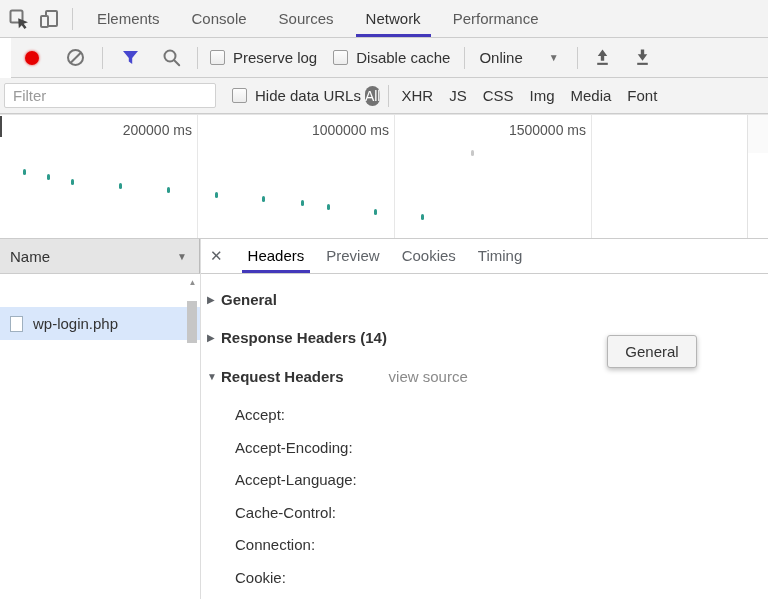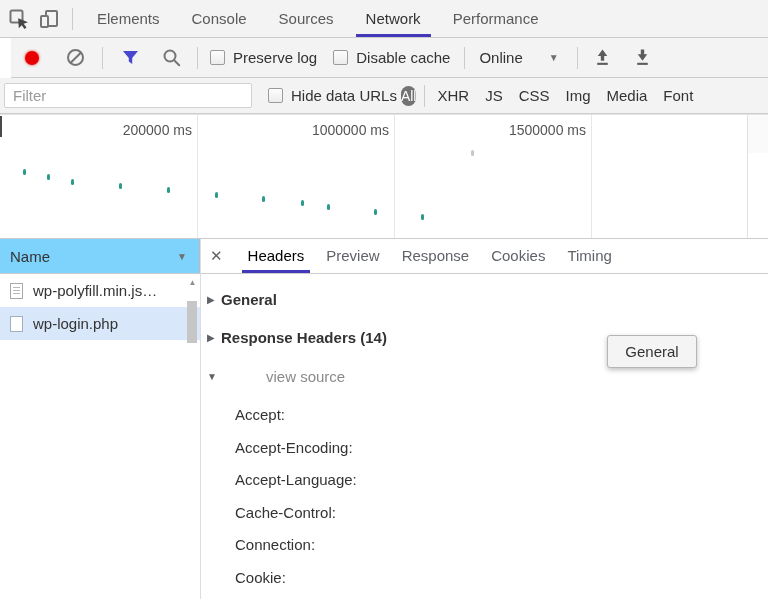--- a/index.html
+++ b/index.html
@@ -20,37 +20,37 @@
   
   #net-toolbar { top:38px; height:40px; font-size:15px;margin-left:11px; }
   .record-dot { width:14px; height:14px; border-radius:50%; background:#e60000; box-shadow:0 0 2px 1px rgba(230,0,0,.35); margin-left:14px; }
   .block-icon { position:relative; width:17px; height:17px; border:2px solid #757575; border-radius:50%; margin-left:28px; }
   .block-icon::after { content:""; position:absolute; left:-1px; top:5.5px; width:15px; height:2px; background:#757575; transform:rotate(-45deg); }
   .chk { width:15px; height:15px; border:1px solid #9b9b9b; border-radius:2px; background:linear-gradient(#fdfdfd,#ececec); margin-right:8px; flex:none; }
   .tool-label { color:#333; }
   .ddarrow { font-size:10px; color:#6f6f6f; margin-left:26px; }
   
   #filter-bar { top:78px; height:36px; font-size:15px; }
-  #filter-input { width:248px; height:25px; margin-left:4px; border:1px solid #d1d1d1; border-radius:2px; background:#fff; font-family:"Liberation Sans",sans-serif; font-size:15px; padding:0 8px; color:#333; outline:none; }
+  #filter-input { width:212px; height:25px; margin-left:4px; border:1px solid #d1d1d1; border-radius:2px; background:#fff; font-family:"Liberation Sans",sans-serif; font-size:15px; padding:0 8px; color:#333; outline:none; }
   #filter-input::placeholder { color:#9a9a9a; }
   .pill { background:#737373; color:#fff; font-size:14px; padding:2px 0; border-radius:11px; margin:0 4px; }
   .type-filter { color:#333; padding:0 8px; }
   
   #overview { position:absolute; top:114px; left:0; right:0; height:125px; background:#fff; border-bottom:1px solid #ccc; border-top:1px solid #e5e5e5; }
   .gridline { position:absolute; top:0; bottom:0; width:1px; background:#e7e7e7; }
   .grid-label { position:absolute; top:7px; width:150px; text-align:right; font-size:14px; color:#545454; }
   .ov-dot { position:absolute; width:3px; height:6px; border-radius:2px; }
   #ov-start-tick { position:absolute; left:0; top:1px; width:2px; height:21px; background:#4a4a4a; }
   #ov-endline { position:absolute; top:0; bottom:0; width:1px; background:#e2e2e2; }
   #ov-endshade { position:absolute; top:0; right:0; height:38px; background:#fafafa; }
   
   #main-area { position:absolute; top:239px; left:0; right:0; bottom:0; background:#fff; }
   #panel-divider { position:absolute; left:200px; top:0; bottom:0; width:1px; background:#ddd; }
   
-  #name-header { position:absolute; left:0; top:0; width:200px; height:35px; background:#7dd3fc; border-bottom:1px solid #ccc; border-right:1px solid #bbb; display:flex; align-items:center; font-size:15px; }
+  #name-header { position:absolute; left:0; top:0; width:200px; height:35px; background:#e5e5e5; border-bottom:1px solid #ccc; border-right:1px solid #bbb; display:flex; align-items:center; font-size:15px; }
   #name-header .hdr-label { margin-left:10px; flex:1; }
   #name-header .hdr-arrow { font-size:10px; color:#6f6f6f; margin-right:12px; }
   .req-row { position:absolute; left:0; width:200px; height:33px; display:flex; align-items:center; font-size:15px; color:#333; }
   .req-row.selected { background:#d9e7fb; }
   .file-icon { width:13px; height:16px; background:#fff; border:1px solid #9fb0bf; margin:0 10px 0 10px; position:relative; flex:none; }
   .file-icon.script { border-color:#a8a8a8; }
   .file-icon.script::before { content:""; position:absolute; left:2px; right:2px; top:3px; height:9px;
       background:repeating-linear-gradient(#b8b8b8 0 1px, transparent 1px 3px); }
   .row-name { white-space:nowrap; overflow:hidden; }
   #list-scrollbar { position:absolute; left:186px; top:37px; width:13px; height:110px; }
@@ -172,55 +172,51 @@
     <div class="ov-dot" style="left: 471px; top: 35px; background: rgb(200, 200, 200);"></div>
   </div>
 
 <div id="main-area">
 
   <div id="name-header">
     <span class="hdr-label">Name</span>
     <span class="hdr-arrow">▼</span>
   </div>
 
-  <div class="req-row" style="top:35px;">
-    <span class="file-icon script"></span>
-    <span class="row-name">wp-polyfill.min.js…</span>
-  </div>
   <div class="req-row selected" style="top:68px;">
     <span class="file-icon"></span>
     <span class="row-name">wp-login.php</span>
   </div>
 
   <div id="list-scrollbar">
     <div class="up">▲</div>
     <div class="thumb"></div>
   </div>
 
   <div id="panel-divider"></div>
 
   <div id="detail-tabs">
     <span class="close-x">✕</span>
     <div class="detail-tab selected">Headers</div>
     <div class="detail-tab">Preview</div>
-    <div class="detail-tab">Response</div>
     <div class="detail-tab">Cookies</div>
     <div class="detail-tab">Timing</div>
   </div>
 
   <div class="section-row" style="left:207px; top:52px;">
     <span class="disc">▶</span>
     <span class="section-title">General</span>
   </div>
   <div class="section-row" style="left:207px; top:90px;">
     <span class="disc">▶</span>
     <span class="section-title">Response Headers (14)</span>
   </div>
   <div class="section-row" style="left:207px; top:129px;">
     <span class="disc">▼</span>
+    <span class="section-title">Request Headers</span>
     <span class="view-source">view source</span>
   </div>
 
   <div class="hdr-name" style="top:167px;">Accept:</div>
   <div class="hdr-name" style="top:200px;">Accept-Encoding:</div>
   <div class="hdr-name" style="top:232px;">Accept-Language:</div>
   <div class="hdr-name" style="top:265px;">Cache-Control:</div>
   <div class="hdr-name" style="top:297px;">Connection:</div>
   <div class="hdr-name" style="top:330px;">Cookie:</div>
 </div>

